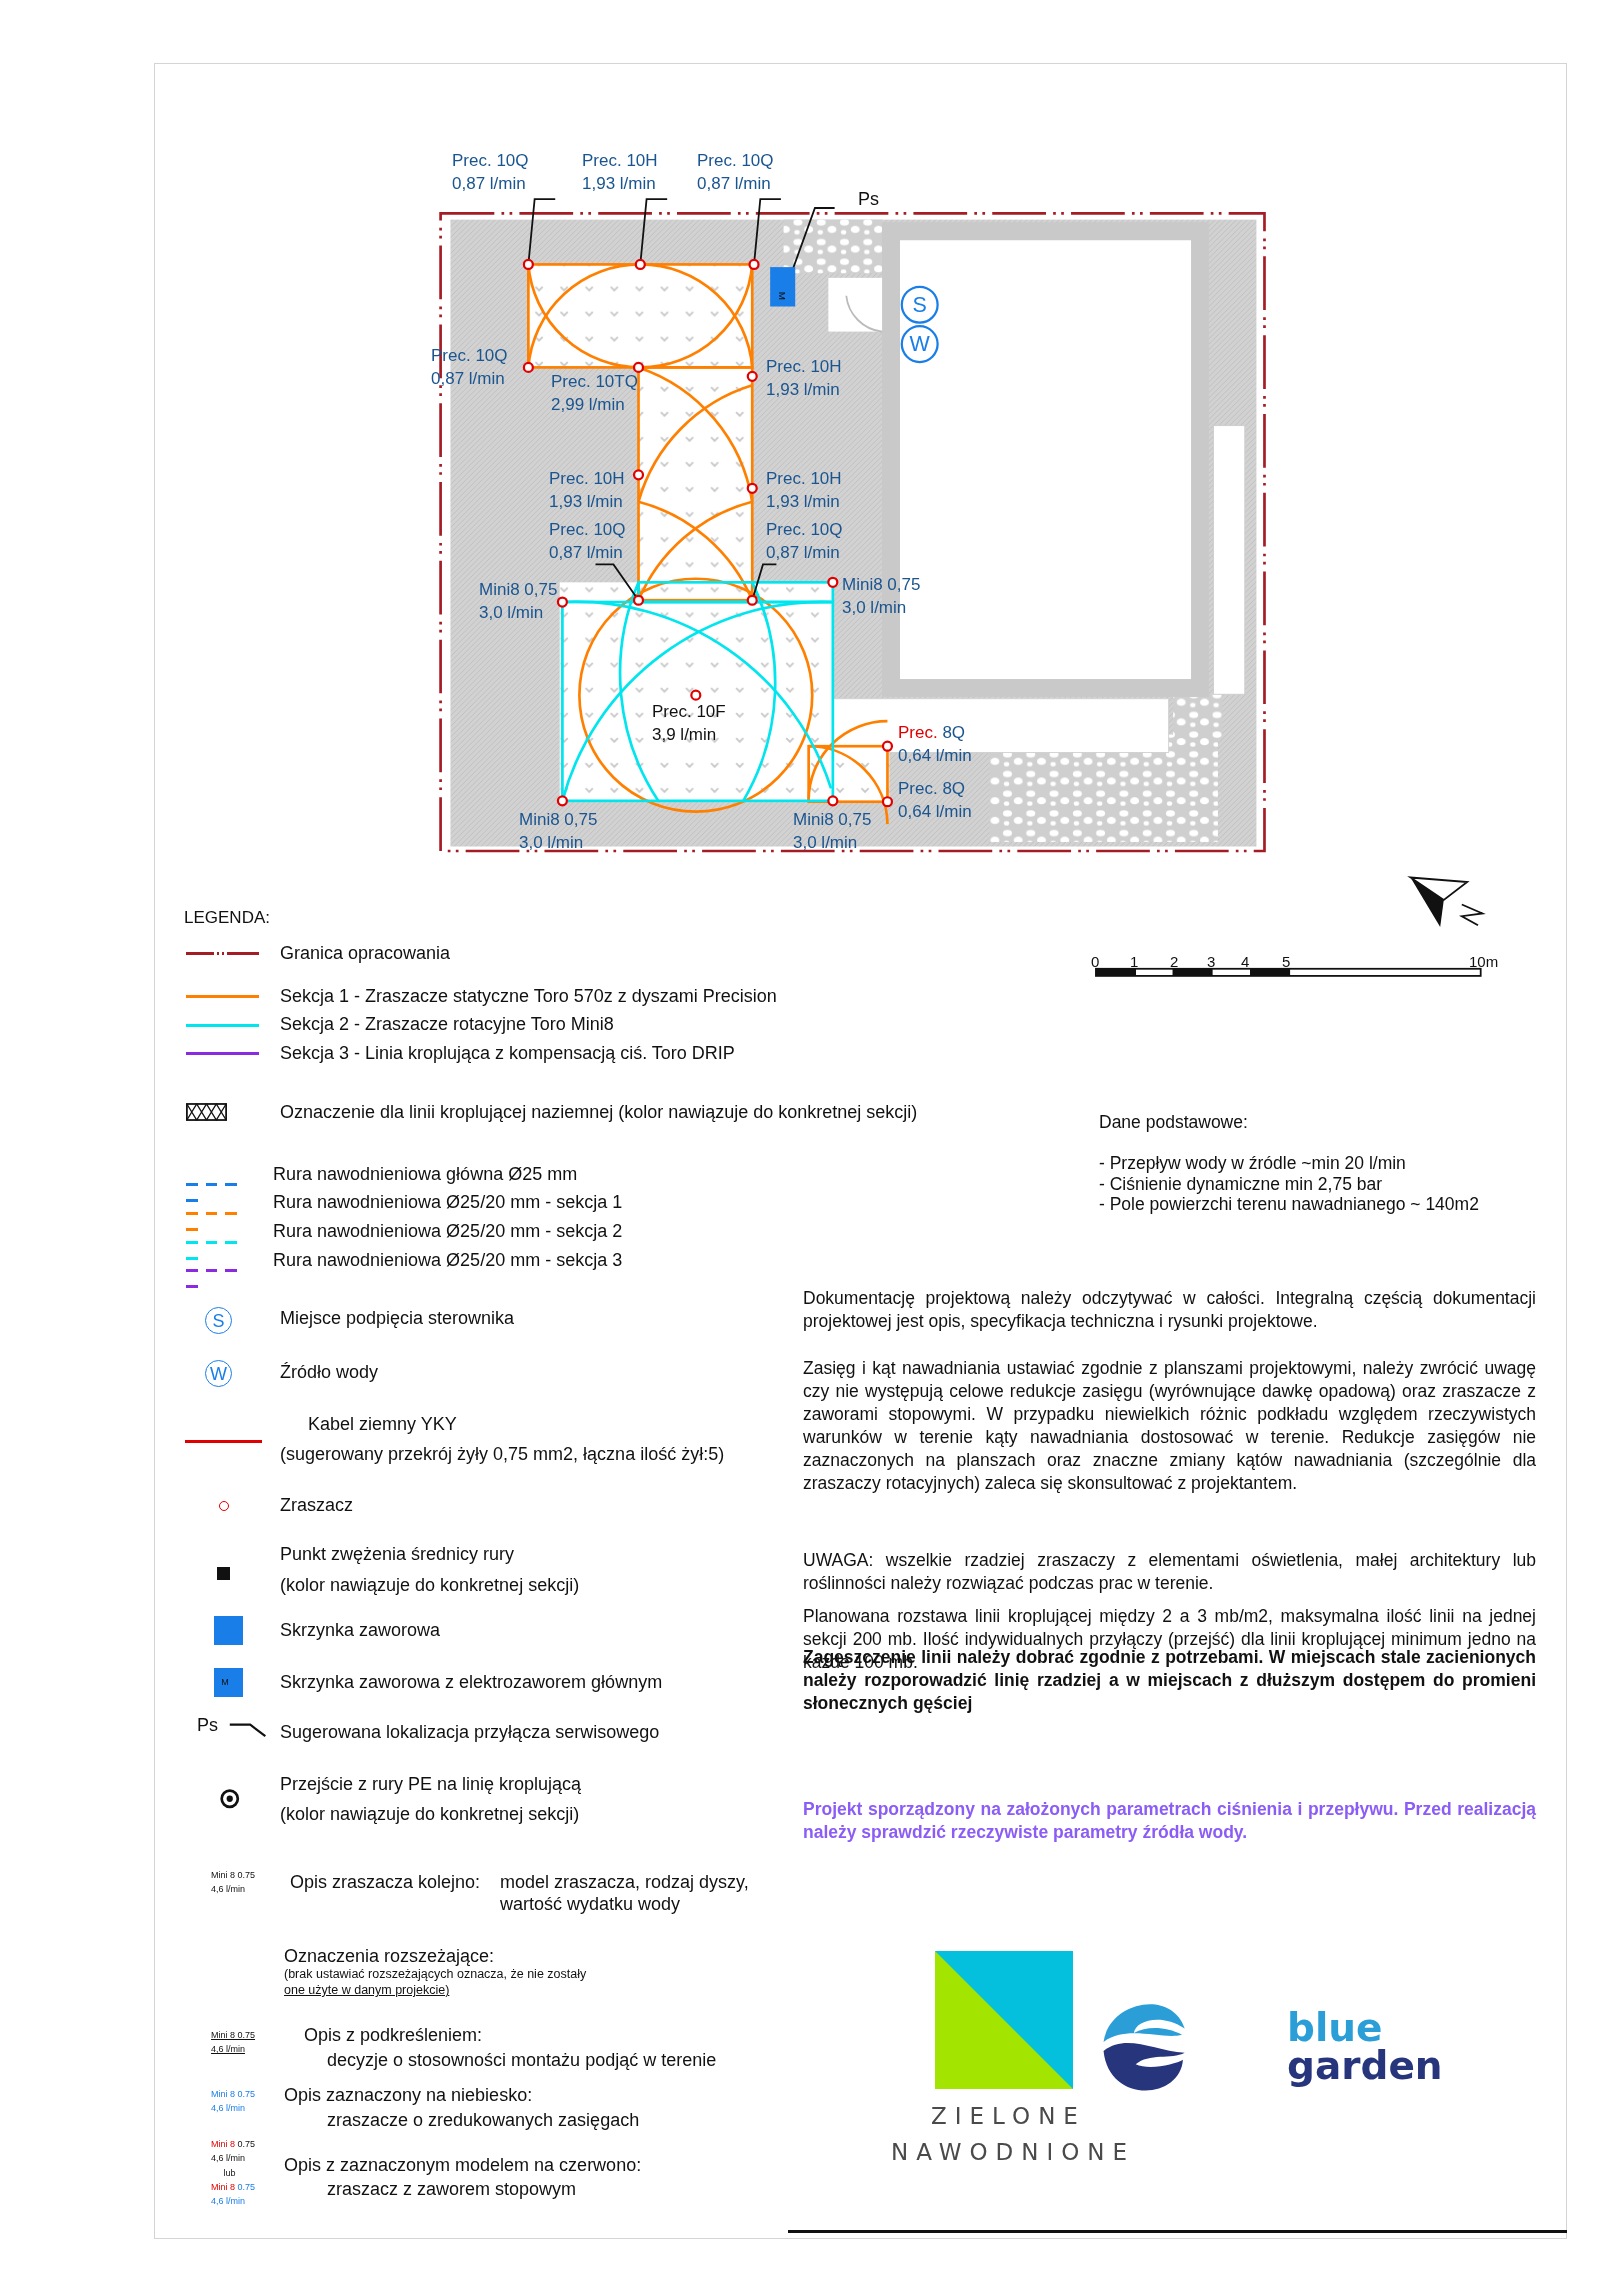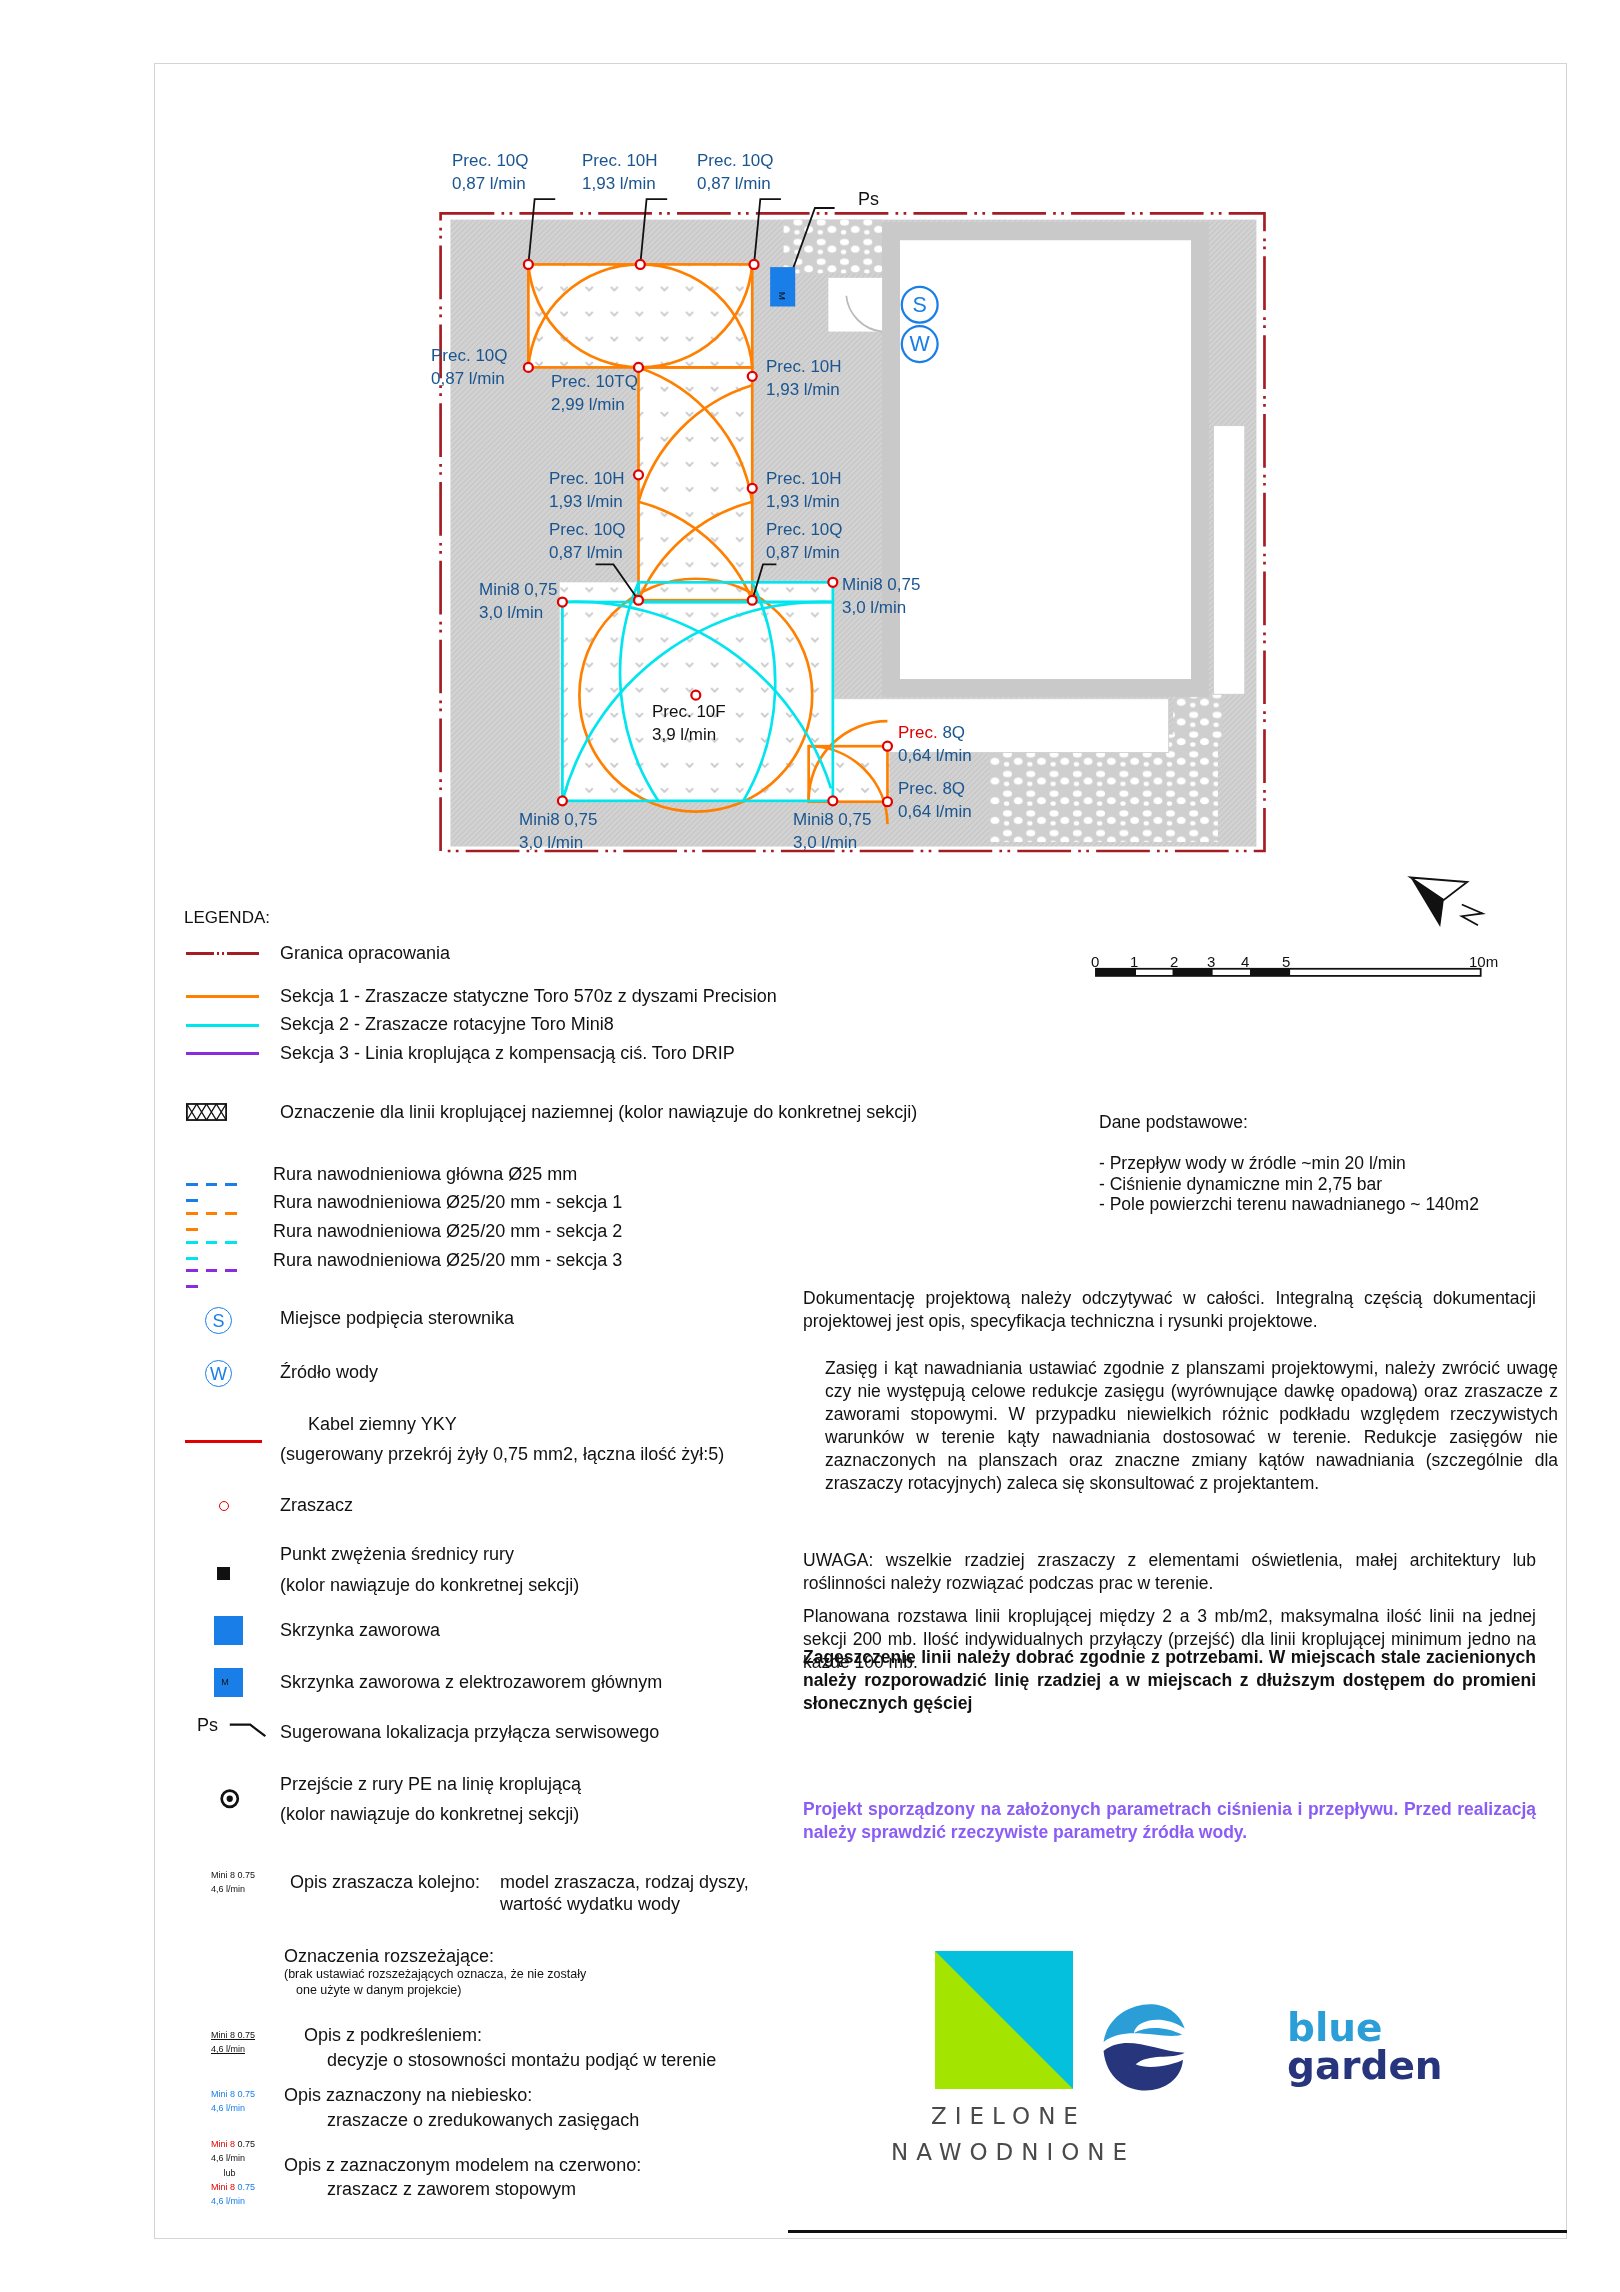--- a/index.html
+++ b/index.html
@@ -295,21 +295,21 @@
 <div class="small-ex" style="top:1868px;">
     <div>Mini 8 0.75</div>
     <div>4,6 l/min</div>
   </div>
 <div class="leg" style="top:1868px;left:290px;">Opis zraszacza kolejno:</div>
 <div class="leg" style="top:1868px;left:500px;">model zraszacza, rodzaj dyszy,</div>
 <div class="leg" style="top:1890px;left:500px;">wartość wydatku wody</div>
 
 <div class="leg" style="top:1942px;left:284px;">Oznaczenia rozszeżające:</div>
 <div class="leg" style="top:1965px;left:284px;font-size:12.5px;line-height:18px;">(brak ustawiać rozszeżających oznacza, że nie zostały</div>
-<div class="leg" style="top:1981px;left:296px;font-size:12.5px;line-height:18px;"> one użyte w danym projekcie)</div>
+<div class="leg" style="top:1981px;left:284px;font-size:12.5px;line-height:18px;text-decoration:underline;"> one użyte w danym projekcie)</div>
 
 <div class="small-ex" style="top:2028px;text-decoration:underline;">
     <div>Mini 8 0.75</div>
     <div>4,6 l/min</div>
   </div>
 <div class="leg" style="top:2021px;left:284px;margin-left:20px;">Opis z podkreśleniem:</div>
 <div class="leg" style="top:2046px;left:327px;">decyzje o stosowności montażu podjąć w terenie</div>
 
 <div class="small-ex" style="top:2087px;color:#1a7ee8;">
     <div>Mini 8 0.75</div>
@@ -332,21 +332,21 @@
   <div>Dane podstawowe:</div>
   <div style="height:20.6px"></div>
   <div>- Przepływ wody w źródle ~min 20 l/min</div>
   <div>- Ciśnienie dynamiczne min 2,75 bar</div>
   <div>- Pole powierzchi terenu nawadnianego ~ 140m2</div>
 </div>
 
 <div class="notes" style="top:1287px;">
     <p>Dokumentację projektową należy odczytywać w całości. Integralną częścią dokumentacji projektowej jest opis, specyfikacja techniczna i rysunki projektowe.</p>
   </div>
-<div class="notes" style="top:1357px;margin-left:22px;">
+<div class="notes" style="top:1357px;">
     <p>Zasięg i kąt nawadniania ustawiać zgodnie z planszami projektowymi, należy zwrócić uwagę czy nie występują celowe redukcje zasięgu (wyrównujące dawkę opadową) oraz zraszacze z zaworami stopowymi. W przypadku niewielkich różnic podkładu względem rzeczywistych warunków w terenie kąty nawadniania dostosować w terenie. Redukcje zasięgów nie zaznaczonych na planszach oraz znaczne zmiany kątów nawadniania (szczególnie dla zraszaczy rotacyjnych) zaleca się skonsultować z projektantem.</p>
   </div>
 <div class="notes" style="top:1549px;">
     <p>UWAGA: wszelkie rzadziej zraszaczy z elementami oświetlenia, małej architektury lub roślinności należy rozwiązać podczas prac w terenie.</p>
   </div>
 <div class="notes" style="top:1605px;">
     <p>Planowana rozstawa linii kroplującej między 2 a 3 mb/m2, maksymalna ilość linii na jednej sekcji 200 mb. Ilość indywidualnych przyłączy (przejść) dla linii kroplującej minimum jedno na każde 100 mb.</p>
   </div>
 <div class="notes bold" style="top:1646px;">
     <p>Zagęszczenie linii należy dobrać zgodnie z potrzebami. W miejscach stale zacienionych należy rozporowadzić linię rzadziej a w miejscach z dłuższym dostępem do promieni słonecznych gęściej</p>

